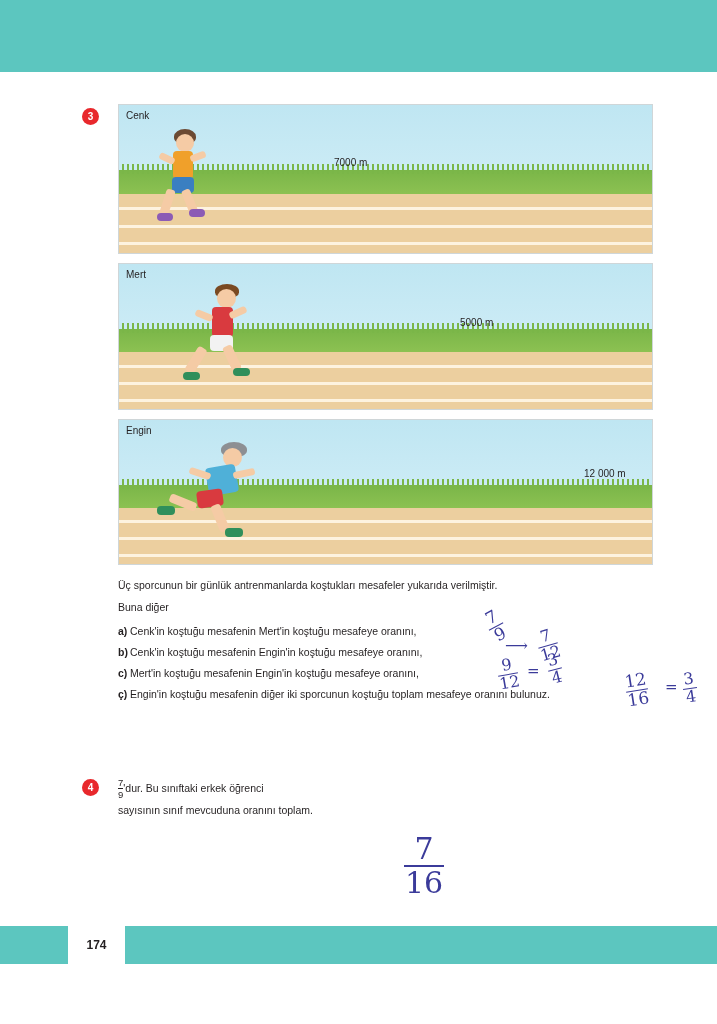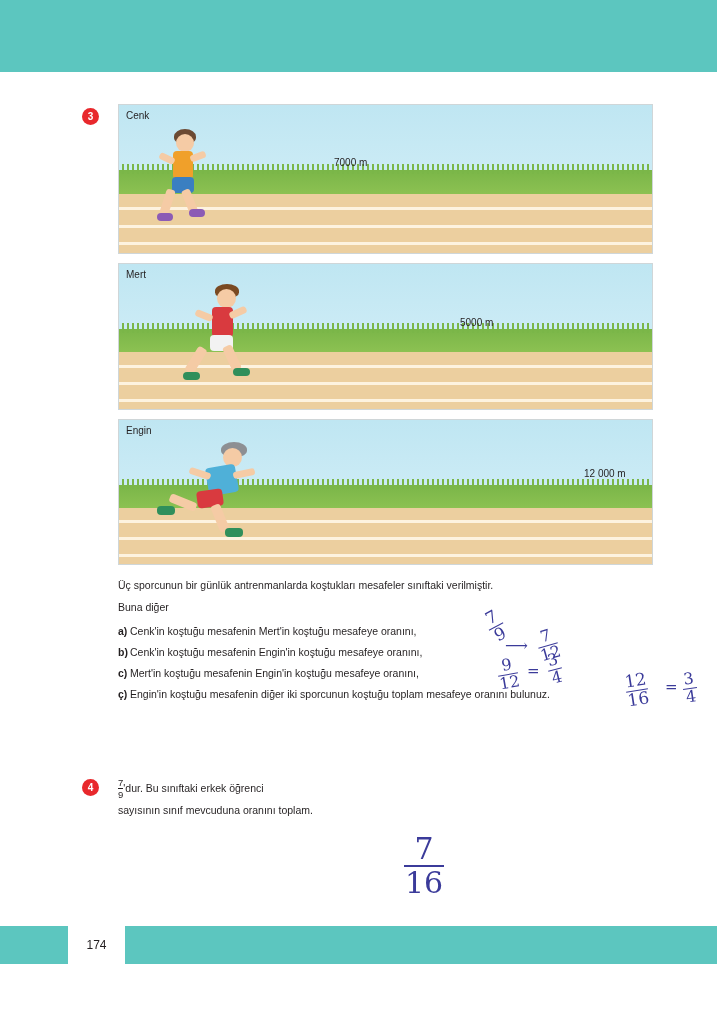--- a/index.html
+++ b/index.html
@@ -18,21 +18,21 @@
   .bottom-band{
     position:absolute;left:0;top:926px;width:717px;height:38px;
     background:#5cc6bf;
   }
   .page-num-box{
     position:absolute;left:68px;top:926px;width:57px;height:38px;
     background:#ffffff;
     display:flex;align-items:center;justify-content:center;
   }
   .page-num{
-    font-size:12px;font-weight:normal;color:#231f20;
+    font-size:12px;font-weight:bold;color:#231f20;
   }
   .qnum{
     position:absolute;width:17px;height:17px;border-radius:50%;
     background:#e8282c;color:#ffffff;font-size:10px;font-weight:bold;
     display:flex;align-items:center;justify-content:center;
     font-family:"Liberation Sans", sans-serif;
   }
   
   .panel{
     position:absolute;left:118px;width:533px;
@@ -175,21 +175,21 @@
     <div class="r-limb" style="left:84px;top:30px;width:22px;height:7px;background:#f5cba5;transform:rotate(-12deg);"></div>
     <div class="r-limb" style="left:20px;top:58px;width:28px;height:9px;background:#f5cba5;transform:rotate(22deg);"></div>
     <div class="r-limb" style="left:66px;top:64px;width:10px;height:28px;background:#f5cba5;transform:rotate(-22deg);"></div>
     <div class="r-shoe" style="left:8px;top:66px;width:18px;height:9px;background:#2f8f5b;"></div>
     <div class="r-shoe" style="left:76px;top:88px;width:18px;height:9px;background:#2f8f5b;"></div>
   </div>
   <div class="label">Engin</div>
   <div class="dist" style="left:465px;top:48px;text-align:center;">12 000 m</div>
 </div>
 
-<div class="bodytext" style="top:578px;">Üç sporcunun bir günlük antrenmanlarda koştukları mesafeler sınıftaki verilmiştir.</div>
+<div class="bodytext" style="top:578px;">Üç sporcunun bir günlük antrenmanlarda koştukları mesafeler yukarıda verilmiştir.</div>
 <div class="bodytext" style="top:600px;">Buna diğer</div>
 
 <div class="listrow" style="top:625px;">
   <span class="listmark">a)</span>
   <span class="listtxt">Cenk'in koştuğu mesafenin Mert'in koştuğu mesafeye oranını,</span>
 </div>
 <div class="listrow" style="top:646px;">
   <span class="listmark">b)</span>
   <span class="listtxt">Cenk'in koştuğu mesafenin Engin'in koştuğu mesafeye oranını,</span>
 </div>

